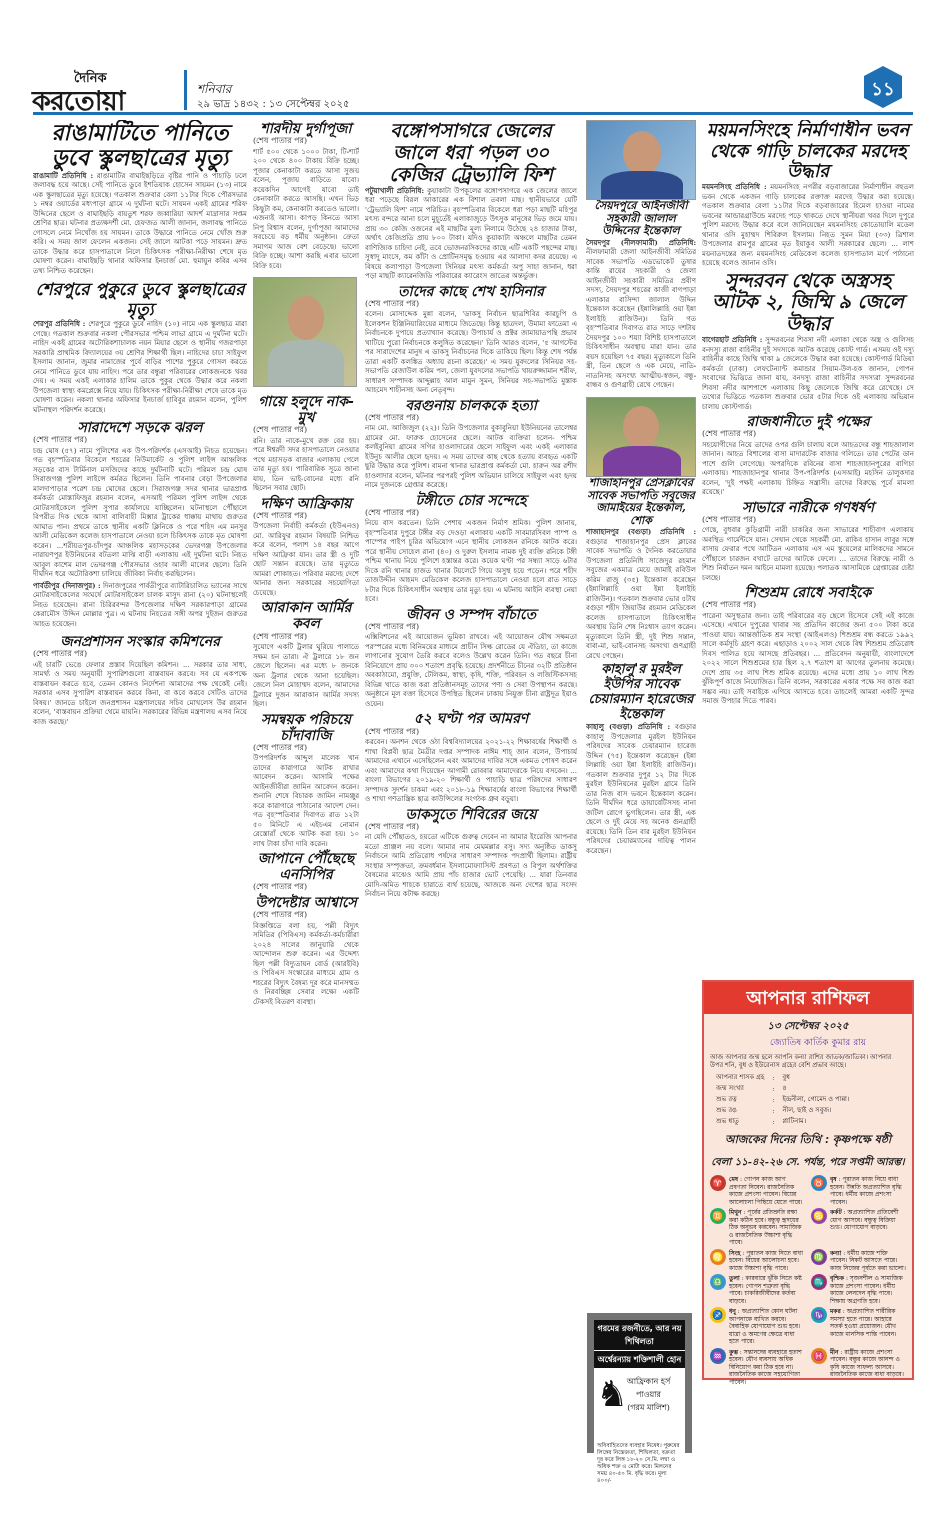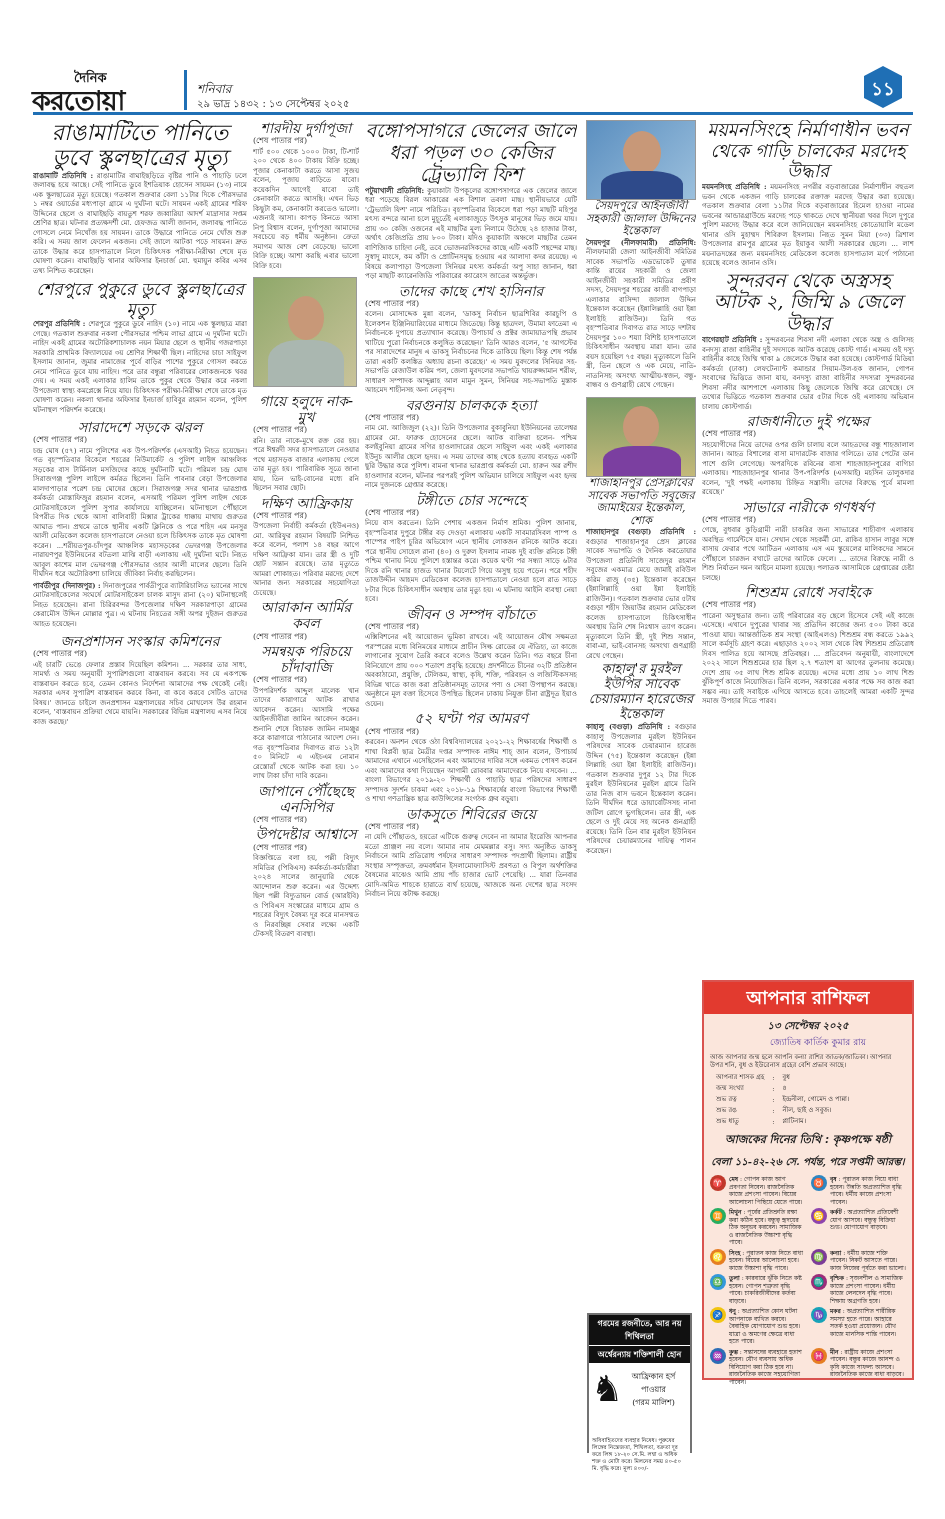--- a/index.html
+++ b/index.html
@@ -11,21 +11,21 @@
   .logo .small { position: absolute; left: 42px; top: 0; font: bold 13px "DejaVu Sans", sans-serif; }
   .logo .big { position: absolute; left: 0; top: 12px; font: 900 27px "DejaVu Sans", sans-serif; letter-spacing: -1px; }
   .mast-sep { position: absolute; left: 184px; top: 10px; width: 3px; height: 40px; background: #1f6fb5; }
   .dayname { position: absolute; left: 197px; top: 20px; font: italic 12px "DejaVu Serif", serif; }
   .datestr { position: absolute; left: 197px; top: 36px; font: 10px "DejaVu Sans", sans-serif; }
   .page-num { position: absolute; left: 860px; top: 4px; width: 46px; height: 46px; }
   .rule-top { position: absolute; left: 33px; top: 112px; width: 880px; height: 3px; background: #1f6fb5; }
 
   .col { position: absolute; font-size: 7px; line-height: 9.5px; color: #333; text-align: justify; }
   .col p { margin-bottom: 1px; }
-  .hl { font-family: "DejaVu Serif", serif; font-style: italic; font-weight: normal; color: #111; text-align: center; line-height: 1.15; }
+  .hl { font-family: "DejaVu Serif", serif; font-style: italic; font-weight: bold; color: #111; text-align: center; line-height: 1.15; }
   .h-big { font-size: 22px; }
   .h-mid { font-size: 17px; }
   .h-sm { font-size: 14px; }
   .cont { text-align: left; font-size: 8px; color: #333; margin-bottom: 2px; }
   .byline { font-weight: bold; }
 
   .photo { background: linear-gradient(135deg,#6a9ab8,#b7cfdc); border: 1px solid #999; position: relative; overflow: hidden; }
   .photo .face { position: absolute; border-radius: 50%; background: #c89878; }
   .photo .body { position: absolute; background: #2e4a8a; border-radius: 40% 40% 0 0; }
 
@@ -34,21 +34,21 @@
   .rashi .sub { text-align: center; font-size: 10px; font-style: italic; font-weight: bold; margin-top: 4px; }
   .rashi .author { text-align: center; font-size: 9px; color: #5a3fa0; padding-left: 20px; }
   .rashi .intro { font-size: 6.5px; line-height: 8px; padding: 3px 6px; }
   .rashi table { font-size: 6.5px; margin-left: 8px; border-collapse: collapse; }
   .rashi td { padding: 0 4px; }
   .tithi { text-align: center; font: italic bold 11px "DejaVu Serif", serif; margin-top: 4px; }
   .signs { display: grid; grid-template-columns: 1fr 1fr; gap: 3px 6px; padding: 4px 6px; font-size: 6px; line-height: 7.5px; }
   .sign { display: flex; gap: 3px; }
   .sign .ic { flex: 0 0 16px; height: 16px; border-radius: 50%; color: #fff; font-size: 9px; text-align: center; line-height: 16px; }
 
-  .ad { position: absolute; left: 587px; top: 1313px; width: 105px; height: 140px; background: #111; color: #fff; border: 2px solid #737373; }
+  .ad { position: absolute; left: 587px; top: 1313px; width: 105px; height: 140px; background: #111; color: #fff; border: 7px solid #737373; }
   .ad .t1 { font: bold 8px "DejaVu Sans", sans-serif; text-align: center; padding: 2px; border-bottom: 1px solid #fff; }
   .ad .mid { background: #fff; color: #111; height: 72px; position: relative; }
   .ad .horse { position: absolute; left: 2px; top: 4px; font-size: 36px; color: #111; }
   .ad .prod { position: absolute; right: 9px; top: 6px; font-size: 8px; text-align: center; width: 55px; }
   .ad .desc { background: #fff; color: #111; font-size: 5.5px; padding: 1px 3px; line-height: 7px; }
   .ad .phone { font: bold 9px "DejaVu Sans", sans-serif; text-align: center; padding: 2px 0 0; }
   .ad .foot { font-size: 6px; text-align: center; }
 </style>
 </head>
 <body>
@@ -106,20 +106,21 @@
     <p>রনি। তার নাকে-মুখে রক্ত বের হয়। পরে ঈশ্বরদী সদর হাসপাতালে নেওয়ার পথে মহাসড়ক বাজার এলাকায় গেলে তার মৃত্যু হয়। পারিবারিক সূত্রে জানা যায়, তিন ভাই-বোনের মধ্যে রনি ছিলেন সবার ছোট।</p>
   </article>
   <article>
     <h2 class="hl h-sm">দক্ষিণ আফ্রিকায়</h2>
     <div class="cont">(শেষ পাতার পর)</div>
     <p>উপজেলা নির্বাহী কর্মকর্তা (ইউএনও) মো. আরিফুর রহমান বিষয়টি নিশ্চিত করে বলেন, পলাশ ১৪ বছর আগে দক্ষিণ আফ্রিকা যান। তার স্ত্রী ও দুটি ছোট সন্তান রয়েছে। তার মৃত্যুতে আমরা শোকাহত। পরিবার মরদেহ দেশে আনার জন্য সরকারের সহযোগিতা চেয়েছে।</p>
   </article>
   <article>
     <h2 class="hl h-sm">আরাকান আর্মির কবল</h2>
     <div class="cont">(শেষ পাতার পর)</div>
+    <p>সুযোগে একটি ট্রলার ঘুরিয়ে পালাতে সক্ষম হন তারা। ঐ ট্রলারে ১৮ জন জেলে ছিলেন। এর মধ্যে ৮ জনকে অন্য ট্রলার থেকে আনা হয়েছিল। জেলে নিল মোহাম্মদ বলেন, আমাদের ট্রলারে দুজন আরাকান আর্মির সদস্য ছিল।</p>
   </article>
   <article>
     <h2 class="hl h-sm">সমন্বয়ক পরিচয়ে চাঁদাবাজি</h2>
     <div class="cont">(শেষ পাতার পর)</div>
     <p>উপপরিদর্শক আব্দুল মালেক খান তাদের কারাগারে আটক রাখার আবেদন করেন। আসামি পক্ষের আইনজীবীরা জামিন আবেদন করেন। শুনানি শেষে বিচারক জামিন নামঞ্জুর করে কারাগারে পাঠানোর আদেশ দেন। গত বৃহস্পতিবার দিবাগত রাত ১২টা ৫০ মিনিটে এ এইচএম নোমান রেস্তোরাঁ থেকে আটক করা হয়। ১০ লাখ টাকা চাঁদা দাবি করেন।</p>
   </article>
   <article>
     <h2 class="hl h-sm">জাপানে পৌঁছেছে এনসিপির</h2>
     <div class="cont">(শেষ পাতার পর)</div>
   </article>

